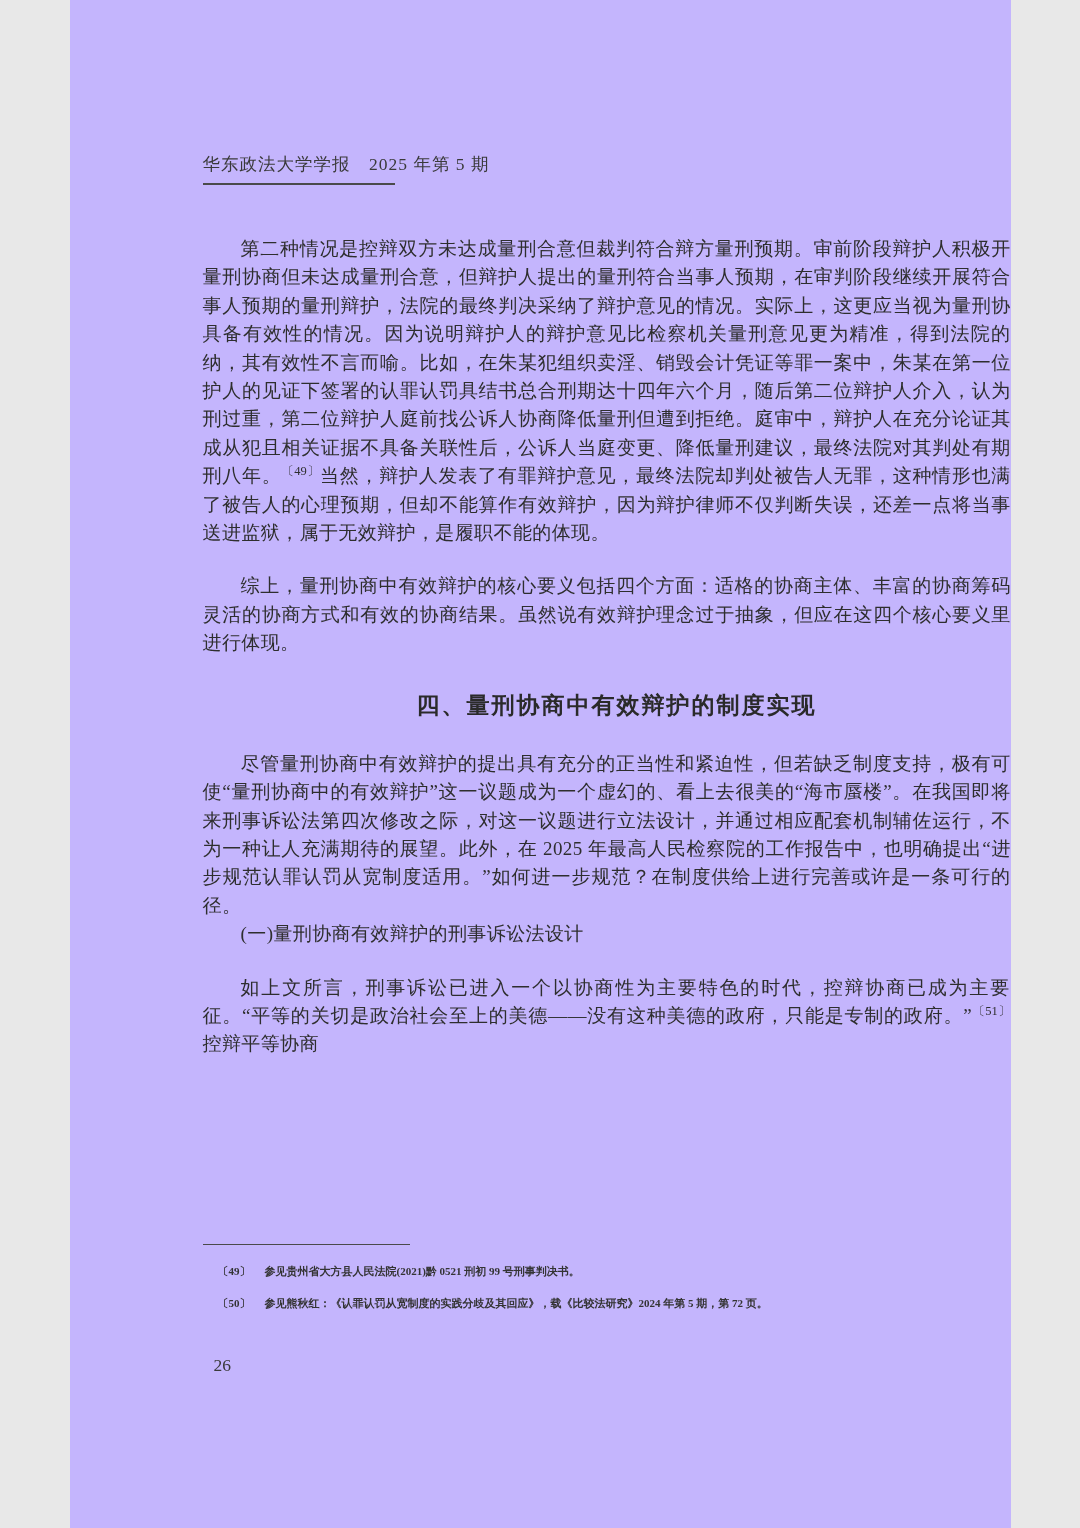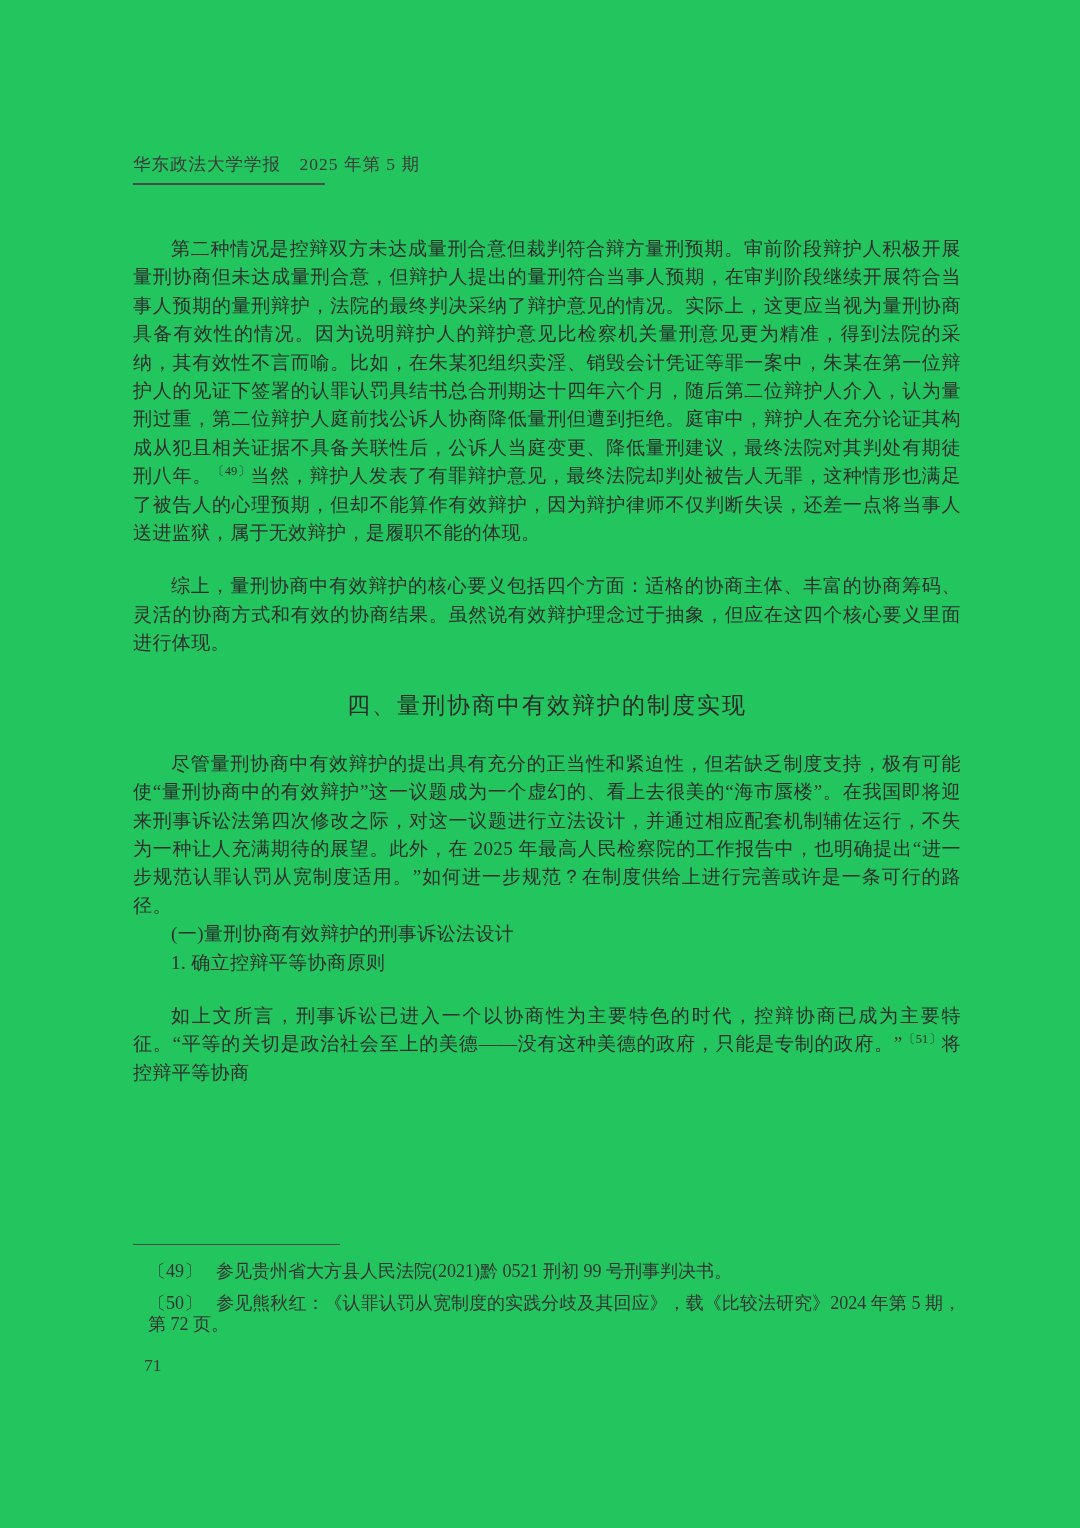--- a/index.html
+++ b/index.html
@@ -2,24 +2,24 @@
 <html><head>
 <meta charset="utf-8">
 <style>
   html, body {
     margin: 0;
     padding: 0;
     background: #e8e8e8;
   }
   .page {
     position: relative;
-    width: 1080px;
+    width: 941px;
     height: 1528px;
     margin: 0 auto;
-    background: #22c55e;
+    background: #c4b5fd;
     font-family: "Liberation Serif", "DejaVu Serif", serif;
     color: #2e2e2e;
     overflow: hidden;
   }
   
   .running-head-wrap {
     position: absolute;
     top: 152px;
     left: 133px;
     width: 828px;
@@ -49,21 +49,21 @@
     margin: 0;
     padding: 0;
   }
   .blk.para { text-indent: 2em; margin-top: 25px; }
   .blk.para-cont { text-indent: 0; }
   .blk.sub { text-indent: 2em; }
   .blk.heading {
     text-align: center;
     text-indent: 0;
     font-size: 23px;
-    font-weight: normal;
+    font-weight: bold;
     letter-spacing: 2px;
     color: #2a2a2a;
     margin: 31px 0 27px 0;
     line-height: 34px;
   }
   sup.fnref {
     font-size: 12.5px;
     line-height: 0;
     vertical-align: super;
     letter-spacing: 0;
@@ -75,24 +75,25 @@
     left: 133px;
     width: 828px;
   }
   .fn-rule {
     width: 207px;
     border-bottom: 1.5px solid #4a4a4a;
     margin-bottom: 16px;
   }
   .footnote {
     margin: 0 0 10.5px 15px;
-    font-size: 18px;
+    font-size: 11px;
     line-height: 21px;
     color: #343434;
     text-align: justify;
+    font-weight: bold;
   }
   .fn-label { margin-right: 14px; }
   
   .page-number {
     position: absolute;
     top: 1355px;
     left: 144px;
     font-size: 17.5px;
     color: #3a3a3a;
   }
@@ -106,27 +107,26 @@
     <div class="running-head">华东政法大学学报　2025 年第 5 期</div>
     <div class="head-rule"></div>
   </div>
 
   <div class="article-body" id="article-body">
       <p class="blk para">第二种情况是控辩双方未达成量刑合意但裁判符合辩方量刑预期。审前阶段辩护人积极开展量刑协商但未达成量刑合意，但辩护人提出的量刑符合当事人预期，在审判阶段继续开展符合当事人预期的量刑辩护，法院的最终判决采纳了辩护意见的情况。实际上，这更应当视为量刑协商具备有效性的情况。因为说明辩护人的辩护意见比检察机关量刑意见更为精准，得到法院的采纳，其有效性不言而喻。比如，在朱某犯组织卖淫、销毁会计凭证等罪一案中，朱某在第一位辩护人的见证下签署的认罪认罚具结书总合刑期达十四年六个月，随后第二位辩护人介入，认为量刑过重，第二位辩护人庭前找公诉人协商降低量刑但遭到拒绝。庭审中，辩护人在充分论证其构成从犯且相关证据不具备关联性后，公诉人当庭变更、降低量刑建议，最终法院对其判处有期徒刑八年。<sup class="fnref">〔49〕</sup>当然，辩护人发表了有罪辩护意见，最终法院却判处被告人无罪，这种情形也满足了被告人的心理预期，但却不能算作有效辩护，因为辩护律师不仅判断失误，还差一点将当事人送进监狱，属于无效辩护，是履职不能的体现。</p>
       <p class="blk para">综上，量刑协商中有效辩护的核心要义包括四个方面：适格的协商主体、丰富的协商筹码、灵活的协商方式和有效的协商结果。虽然说有效辩护理念过于抽象，但应在这四个核心要义里面进行体现。</p>
       <h2 class="blk heading">四、量刑协商中有效辩护的制度实现</h2>
       <p class="blk para">尽管量刑协商中有效辩护的提出具有充分的正当性和紧迫性，但若缺乏制度支持，极有可能使“量刑协商中的有效辩护”这一议题成为一个虚幻的、看上去很美的“海市蜃楼”。在我国即将迎来刑事诉讼法第四次修改之际，对这一议题进行立法设计，并通过相应配套机制辅佐运行，不失为一种让人充满期待的展望。此外，在 2025 年最高人民检察院的工作报告中，也明确提出“进一步规范认罪认罚从宽制度适用。”如何进一步规范？在制度供给上进行完善或许是一条可行的路径。</p>
       <p class="blk sub">(一)量刑协商有效辩护的刑事诉讼法设计</p>
-      <p class="blk sub">1. 确立控辩平等协商原则</p>
       <p class="blk para">如上文所言，刑事诉讼已进入一个以协商性为主要特色的时代，控辩协商已成为主要特征。“平等的关切是政治社会至上的美德——没有这种美德的政府，只能是专制的政府。”<sup class="fnref">〔51〕</sup>将控辩平等协商</p>
     </div>
 
   <div class="footnote-area">
     <div class="fn-rule"></div>
     <div id="footnotes">
         <p class="footnote"><span class="fn-label">〔49〕</span><span class="fn-text">参见贵州省大方县人民法院(2021)黔 0521 刑初 99 号刑事判决书。</span></p>
         <p class="footnote"><span class="fn-label">〔50〕</span><span class="fn-text">参见熊秋红：《认罪认罚从宽制度的实践分歧及其回应》，载《比较法研究》2024 年第 5 期，第 72 页。</span></p>
       </div>
   </div>
 
-  <div class="page-number">71</div>
+  <div class="page-number">26</div>
 
 </div>
 
 </body></html>

